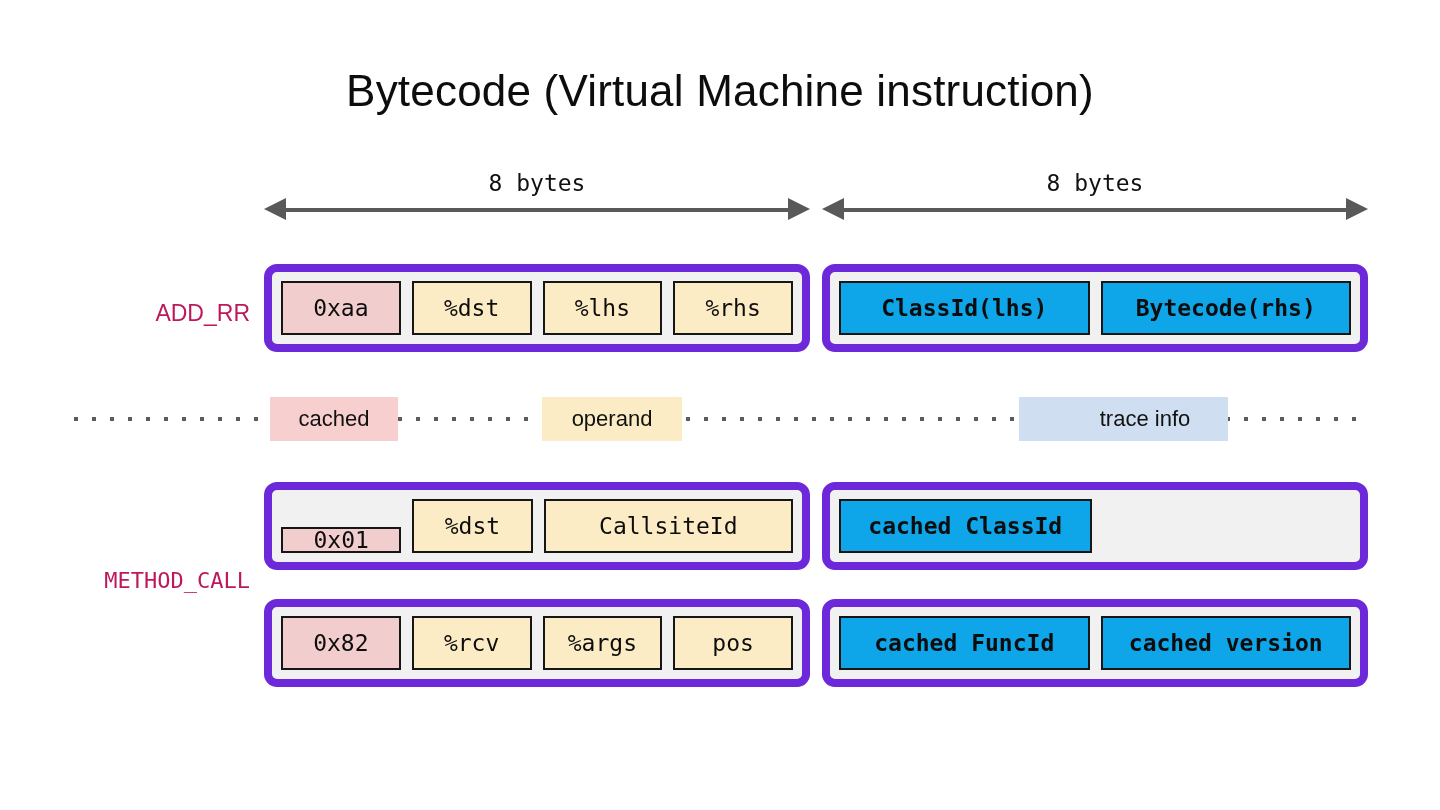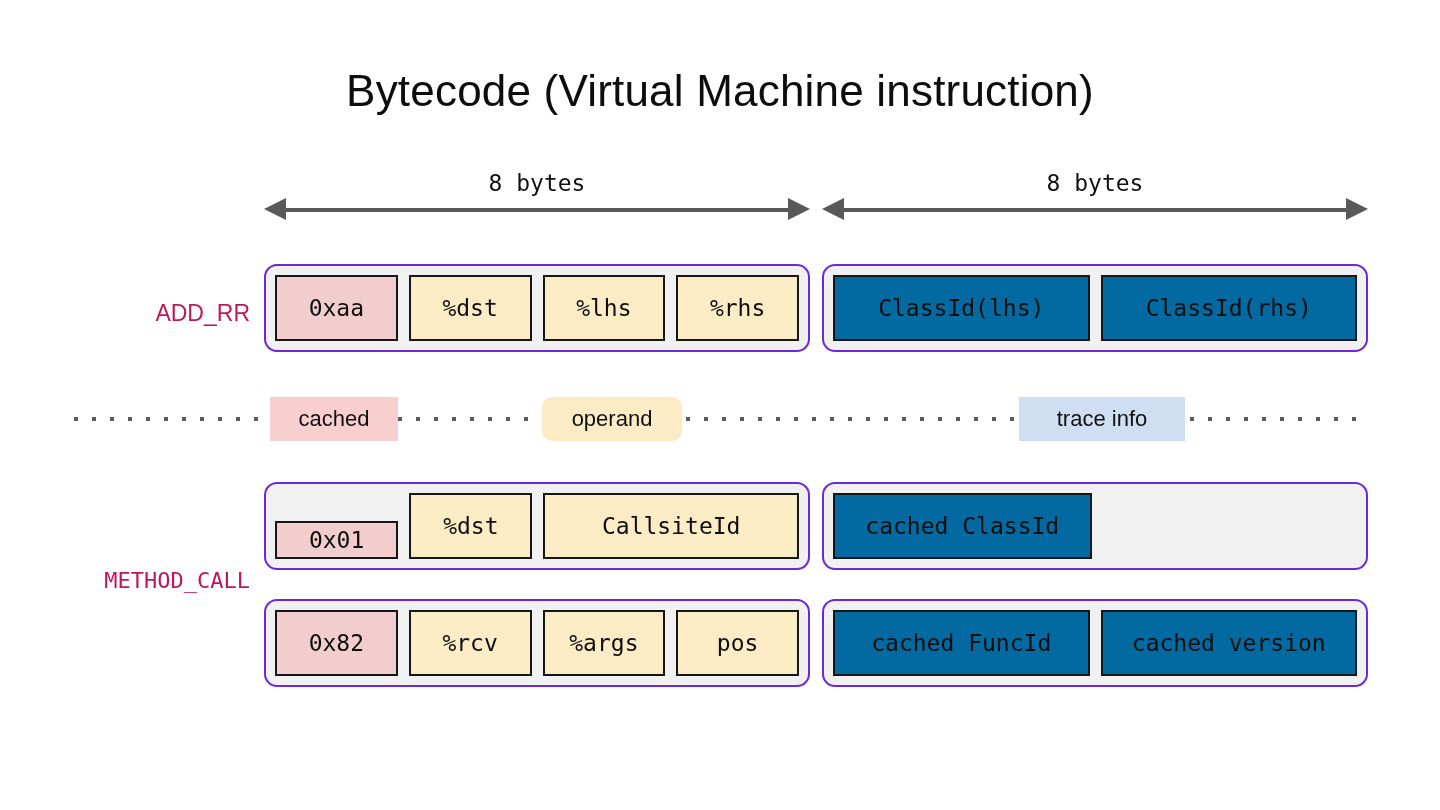--- a/index.html
+++ b/index.html
@@ -70,21 +70,21 @@
   .measure .head.right {
     right: 0;
     border-left: 22px solid #595959;
   }
 
   
   .word {
     position: absolute;
     box-sizing: border-box;
     background: #f1f1f1;
-    border: 2px solid #6d28d9;
+    border: 8px solid #6d28d9;
     border-radius: 13px;
     padding: 9px;
     display: flex;
     flex-direction: row;
     align-items: stretch;
     gap: 11px;
   }
   .cell {
     box-sizing: border-box;
     border: 2px solid #161616;
@@ -92,21 +92,21 @@
     align-items: center;
     justify-content: center;
     font-family: "DejaVu Sans Mono", "Liberation Mono", monospace;
     font-size: 23px;
     color: #0d0d0d;
     white-space: nowrap;
     overflow: hidden;
   }
   .cell.opcode  { background: #f2cdcd; }
   .cell.operand { background: #fcecc5; }
-  .cell.trace   { background: #0369a1; }
+  .cell.trace   { background: #0ea5e9; font-weight: bold; }
   .cell.empty   { background: transparent; border: none; }
 
   
   .row-label {
     position: absolute;
     text-align: right;
     font-family: "Liberation Sans", sans-serif;
     font-size: 23px;
     color: #be185d;
     white-space: nowrap;
@@ -140,21 +140,21 @@
     height: 44px;
     display: flex;
     align-items: center;
     justify-content: center;
     font-family: "Liberation Sans", sans-serif;
     font-size: 22px;
     color: #111111;
     white-space: nowrap;
   }
   .legend-chip.opcode  { background: #f7cfcf; }
-  .legend-chip.operand { background: #fcecc5; border-radius: 10px; }
+  .legend-chip.operand { background: #fcecc5; }
   .legend-chip.trace   { background: #cfdff1; }
 </style>
 </head>
 <body>
 
 <div id="title">Bytecode (Virtual Machine instruction)</div>
 
 <div class="measure" style="left:264px; top:170px; width:546px;">
   <div class="caption">8 bytes</div>
   <div class="line"></div>
@@ -173,28 +173,28 @@
 <div class="row-label mono" style="left:10px; top:568px; width:240px;">METHOD_CALL</div>
 
 <div class="word" style="left:264px; top:264px; width:546px; height:88px;">
   <div class="cell opcode" style="flex:1 1 0;">0xaa</div>
   <div class="cell operand" style="flex:1 1 0;">%dst</div>
   <div class="cell operand" style="flex:1 1 0;">%lhs</div>
   <div class="cell operand" style="flex:1 1 0;">%rhs</div>
 </div>
 <div class="word" style="left:822px; top:264px; width:546px; height:88px;">
   <div class="cell trace" style="flex:1 1 0;">ClassId(lhs)</div>
-  <div class="cell trace" style="flex:1 1 0;">ClassId(rhs)</div>
+  <div class="cell trace" style="flex:1 1 0;">Bytecode(rhs)</div>
 </div>
 
 <div id="legend-strip">
   <div class="dots"></div>
   <div class="legend-chip opcode" style="left:196px; width:128px;">cached</div>
   <div class="legend-chip operand" style="left:468px; width:140px;">operand</div>
-  <div class="legend-chip trace" style="left:945px; width:166px;">trace info</div>
+  <div class="legend-chip trace" style="left:945px; width:166px;padding-left:43px;">trace info</div>
 </div>
 
 <div class="word" style="left:264px; top:482px; width:546px; height:88px;">
   <div class="cell opcode" style="flex:1 1 0;margin-top:28px;">0x01</div>
   <div class="cell operand" style="flex:1 1 0;">%dst</div>
   <div class="cell operand" style="flex:2.11 1 0;">CallsiteId</div>
 </div>
 <div class="word" style="left:822px; top:482px; width:546px; height:88px;">
   <div class="cell trace" style="flex:1 1 0;">cached ClassId</div>
   <div class="cell empty" style="flex:1 1 0;"></div>

